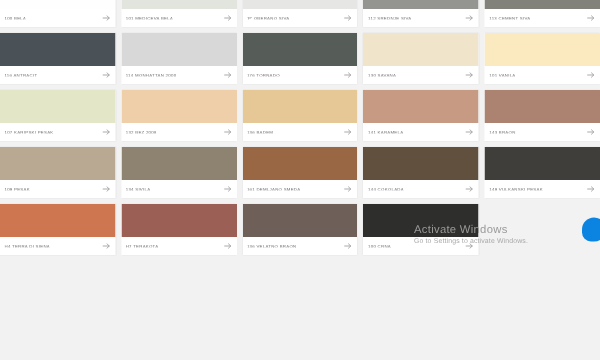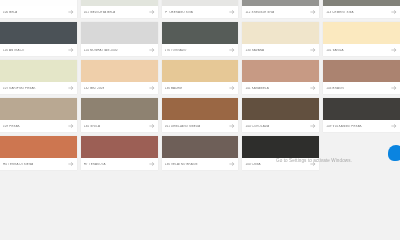--- a/index.html
+++ b/index.html
@@ -364,15 +364,16 @@
         <span class="arrow">
           <svg viewBox="0 0 12 12" width="6" height="6">
             <path d="M1.5 6 H9.5 M6.6 3.1 L9.7 6 L6.6 8.9" fill="none" stroke="#7a7a7a" stroke-width="1.1" stroke-linecap="round" stroke-linejoin="round"></path>
           </svg>
         </span>
       </div>
     </div>
   </div>
 
 <div id="watermark">
+  <div id="wm-title">Activate Windows</div>
   <div id="wm-sub">Go to Settings to activate Windows.</div>
 </div>
 <div id="chat-bubble"></div>
 
 </body></html>

